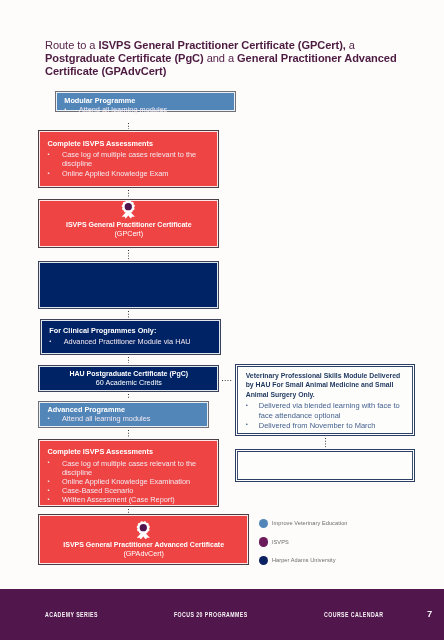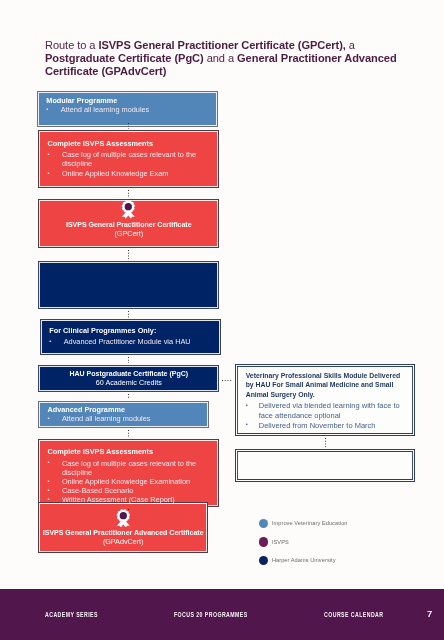--- a/index.html
+++ b/index.html
@@ -49,21 +49,21 @@
   .footer span.fp{left:426.5px;font-size:9.9px;font-weight:700;top:24.9px;letter-spacing:0;transform:scaleX(0.95);}
 </style>
 </head>
 <body>
 
 <div id="page">
 
   <div class="title" id="title"><span>Route to a </span><b>ISVPS General Practitioner Certificate (GPCert),</b><span> a </span><b>Postgraduate Certificate (PgC)</b><span> and a </span><b>General Practitioner Advanced Certificate (GPAdvCert)</b></div>
 
   <div id="diagram">
-      <div class="nodebox blue" style="left: 37px; top: 91.2px; width: 181.2px; height: 36px;">
+      <div class="nodebox blue" style="left: 55px; top: 91.2px; width: 181.2px; height: 21px;">
         <div class="inner"></div>
         <div class="content" style="padding: 3.8px 6.5px 0px 8.3px;">
           <div class="hdr" style="margin-bottom: 0.1px;">Modular Programme</div>
           <ul class="bl">
             <li>Attend all learning modules</li>
           </ul>
         </div>
       </div>
       <div class="nodebox purple" style="left: 38.2px; top: 130.2px; width: 181.2px; height: 58.3px;">
         <div class="inner"></div>
@@ -123,21 +123,21 @@
         <div class="content" style="padding: 7.4px 6.5px 0px 8.3px;">
           <div class="hdr" style="margin-bottom: 2.3px;">Complete ISVPS Assessments</div>
           <ul class="bl">
             <li>Case log of multiple cases relevant to the discipline</li>
             <li>Online Applied Knowledge Examination</li>
             <li>Case-Based Scenario</li>
             <li>Written Assessment (Case Report)</li>
           </ul>
         </div>
       </div>
-      <div class="nodebox purple" style="left: 38.2px; top: 502px; width: 170px; height: 50.9px;">
+      <div class="nodebox purple" style="left: 38.2px; top: 514px; width: 211px; height: 50.9px;">
         <div class="inner"></div>
         <div class="content ctr" style="padding-top: 7.7px;">
           <div class="iconwrap">
             <svg viewBox="0 0 24 31" width="14.6" height="18.9">
               <path fill="#ffffff" d="M9.6 18.4 1.2 27.6 6.2 27.4 7.6 30.8 14.6 22.0Z"></path>
               <path fill="#ffffff" d="M14.4 18.4 22.8 27.6 17.8 27.4 16.4 30.8 9.4 22.0Z"></path>
               <path fill="#ffffff" d="M12.00 1.70A2.72 2.72 0 0 1 17.03 3.18A2.72 2.72 0 0 1 20.46 7.14A2.72 2.72 0 0 1 21.21 12.32A2.72 2.72 0 0 1 19.03 17.09A2.72 2.72 0 0 1 14.62 19.92A2.72 2.72 0 0 1 9.38 19.92A2.72 2.72 0 0 1 4.97 17.09A2.72 2.72 0 0 1 2.79 12.32A2.72 2.72 0 0 1 3.54 7.14A2.72 2.72 0 0 1 6.97 3.18A2.72 2.72 0 0 1 12.00 1.70Z"></path>
               <circle cx="12" cy="11" r="6.0" fill="#511550"></circle>
             </svg>
           </div>

